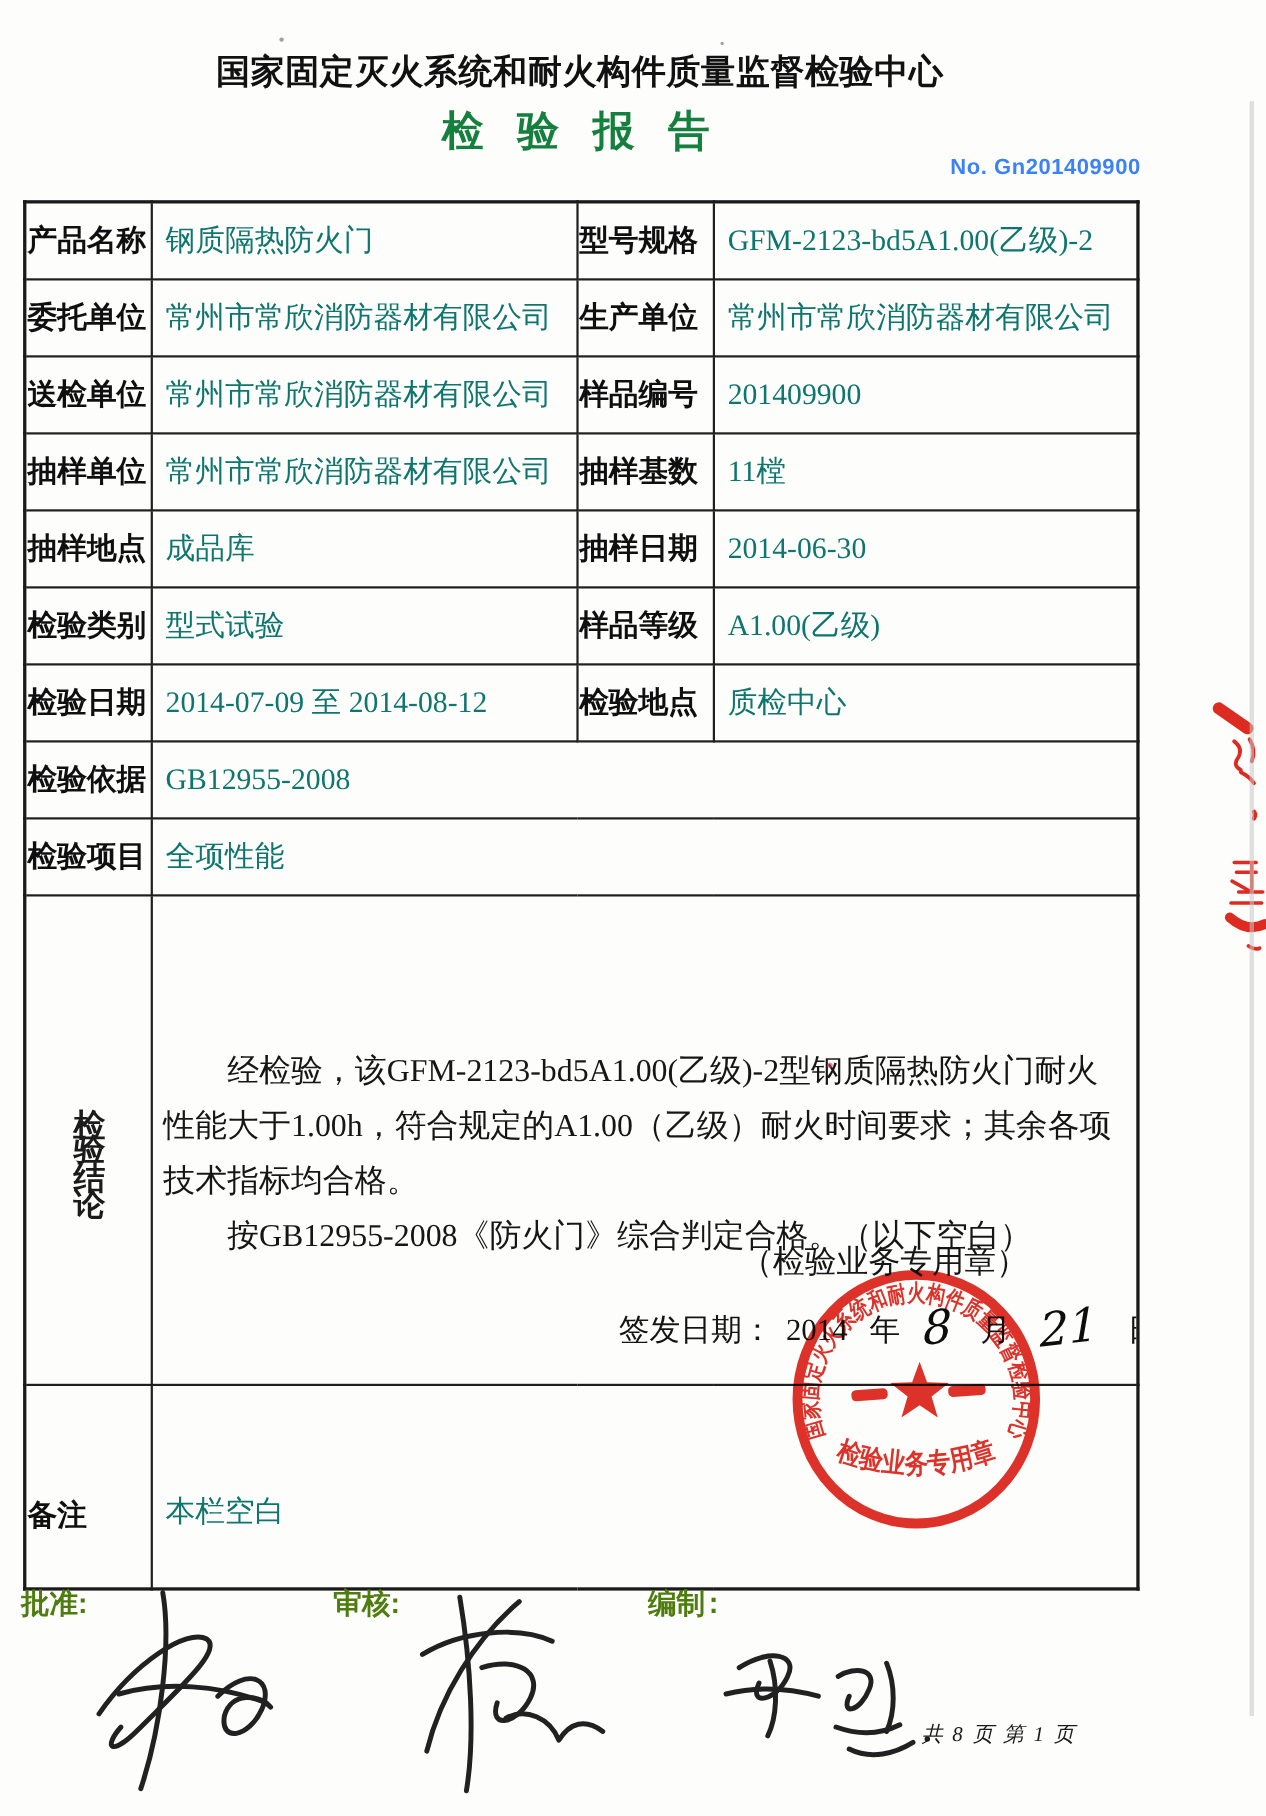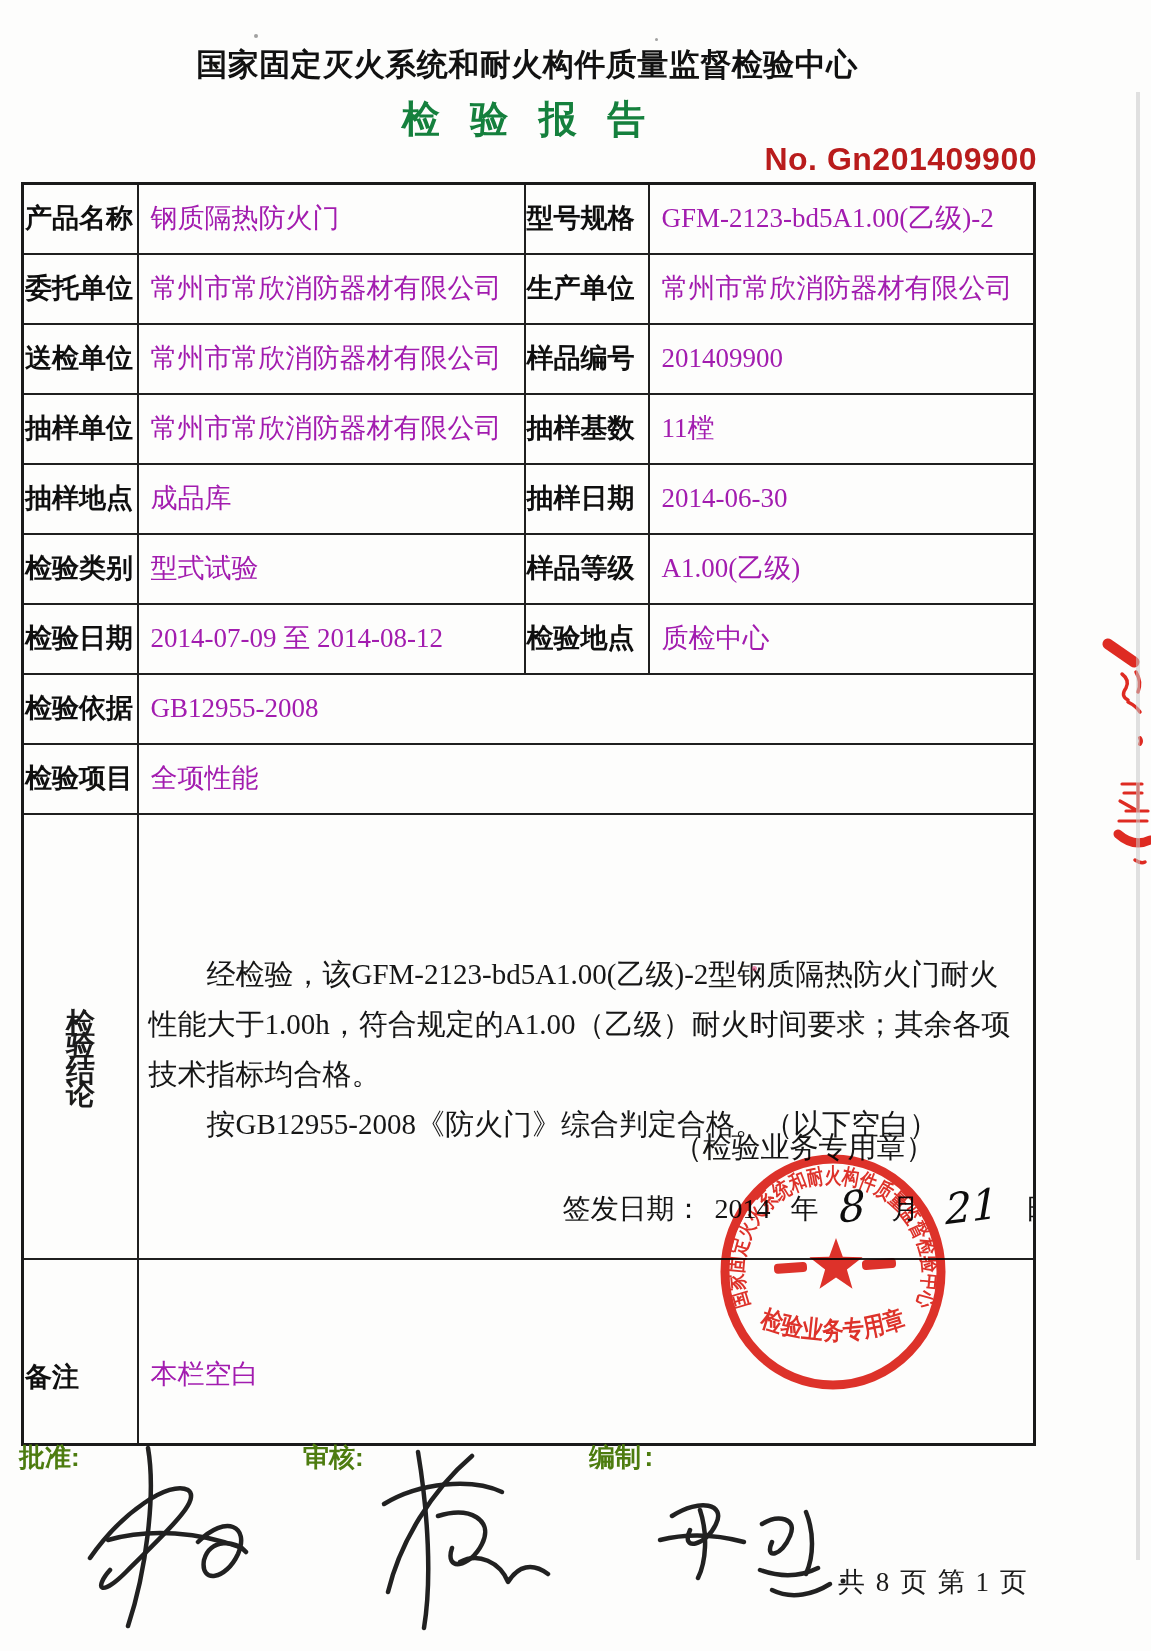--- a/index.html
+++ b/index.html
@@ -21,21 +21,21 @@
   }
   .report-title{
     position:absolute;left:21px;top:94px;width:1012px;
     text-align:center;
     font-family:"Liberation Sans","DejaVu Sans",sans-serif;
     font-weight:700;font-size:38px;letter-spacing:7px;word-spacing:6px;color:#15803d;
   }
   .report-no{
     position:absolute;right:114px;top:141px;
     font-family:"Liberation Sans","DejaVu Sans",sans-serif;
-    font-weight:700;font-size:32px;color:#b91c1c;letter-spacing:0.5px;
+    font-weight:700;font-size:20px;color:#3b82f6;letter-spacing:0.5px;
   }
   
   table.report{
     position:absolute;left:21px;top:182px;
     width:1012px;border-collapse:collapse;table-layout:fixed;
     border:3px solid #1a1a1a;
   }
   table.report td{
     border:2px solid #1f1f1f;
     font-size:27px;line-height:1.15;
@@ -43,21 +43,21 @@
     overflow:hidden;
   }
   td.lbl{
     text-align:left;
     font-family:"Liberation Sans","DejaVu Sans",sans-serif;
     font-weight:700;color:#0f0f0f;
   }
   td.val{
     padding-left:12px;
     font-family:"Liberation Serif","DejaVu Serif",serif;
-    color:#a21caf;
+    color:#0f766e;
   }
   col.c-lbl1{width:115px;}
   col.c-val1{width:387px;}
   col.c-lbl2{width:124px;}
   col.c-val2{width:386px;}
   tr.r{height:70px;}
   tr.r-concl{height:445px;}
   tr.r-remark{height:186px;}
   td.concl-lbl{
     font-family:"Liberation Sans","DejaVu Sans",sans-serif;
@@ -112,21 +112,21 @@
   .foot-lbl{
     position:absolute;top:1440px;
     font-family:"Liberation Sans","DejaVu Sans",sans-serif;
     font-weight:700;font-size:26px;color:#4d7c0f;white-space:nowrap;
   }
   .foot-approve{left:19px;}
   .foot-review{left:303px;}
   .foot-prepare{left:589px;font-family:Liberation Mono, monospace;}
   .page-info{
     position:absolute;left:838px;top:1564px;
-    font-size:27px;letter-spacing:2px;white-space:nowrap;color:#1a1a1a;
+    font-size:19px;letter-spacing:2px;white-space:nowrap;color:#1a1a1a;font-style:italic;
   }
   
   .scan-edge{
     position:absolute;left:1136px;top:92px;width:4px;height:1468px;
     background:#c9c9c9;opacity:0.55;
   }
   .speck{position:absolute;border-radius:50%;background:#555;opacity:0.55;}
   .speck.s1{left:254px;top:34px;width:4px;height:4px;}
   .speck.s2{left:655px;top:38px;width:3px;height:3px;}
   .speck.pink{left:752px;top:966px;width:5px;height:5px;background:#e0457a;opacity:0.6;}

